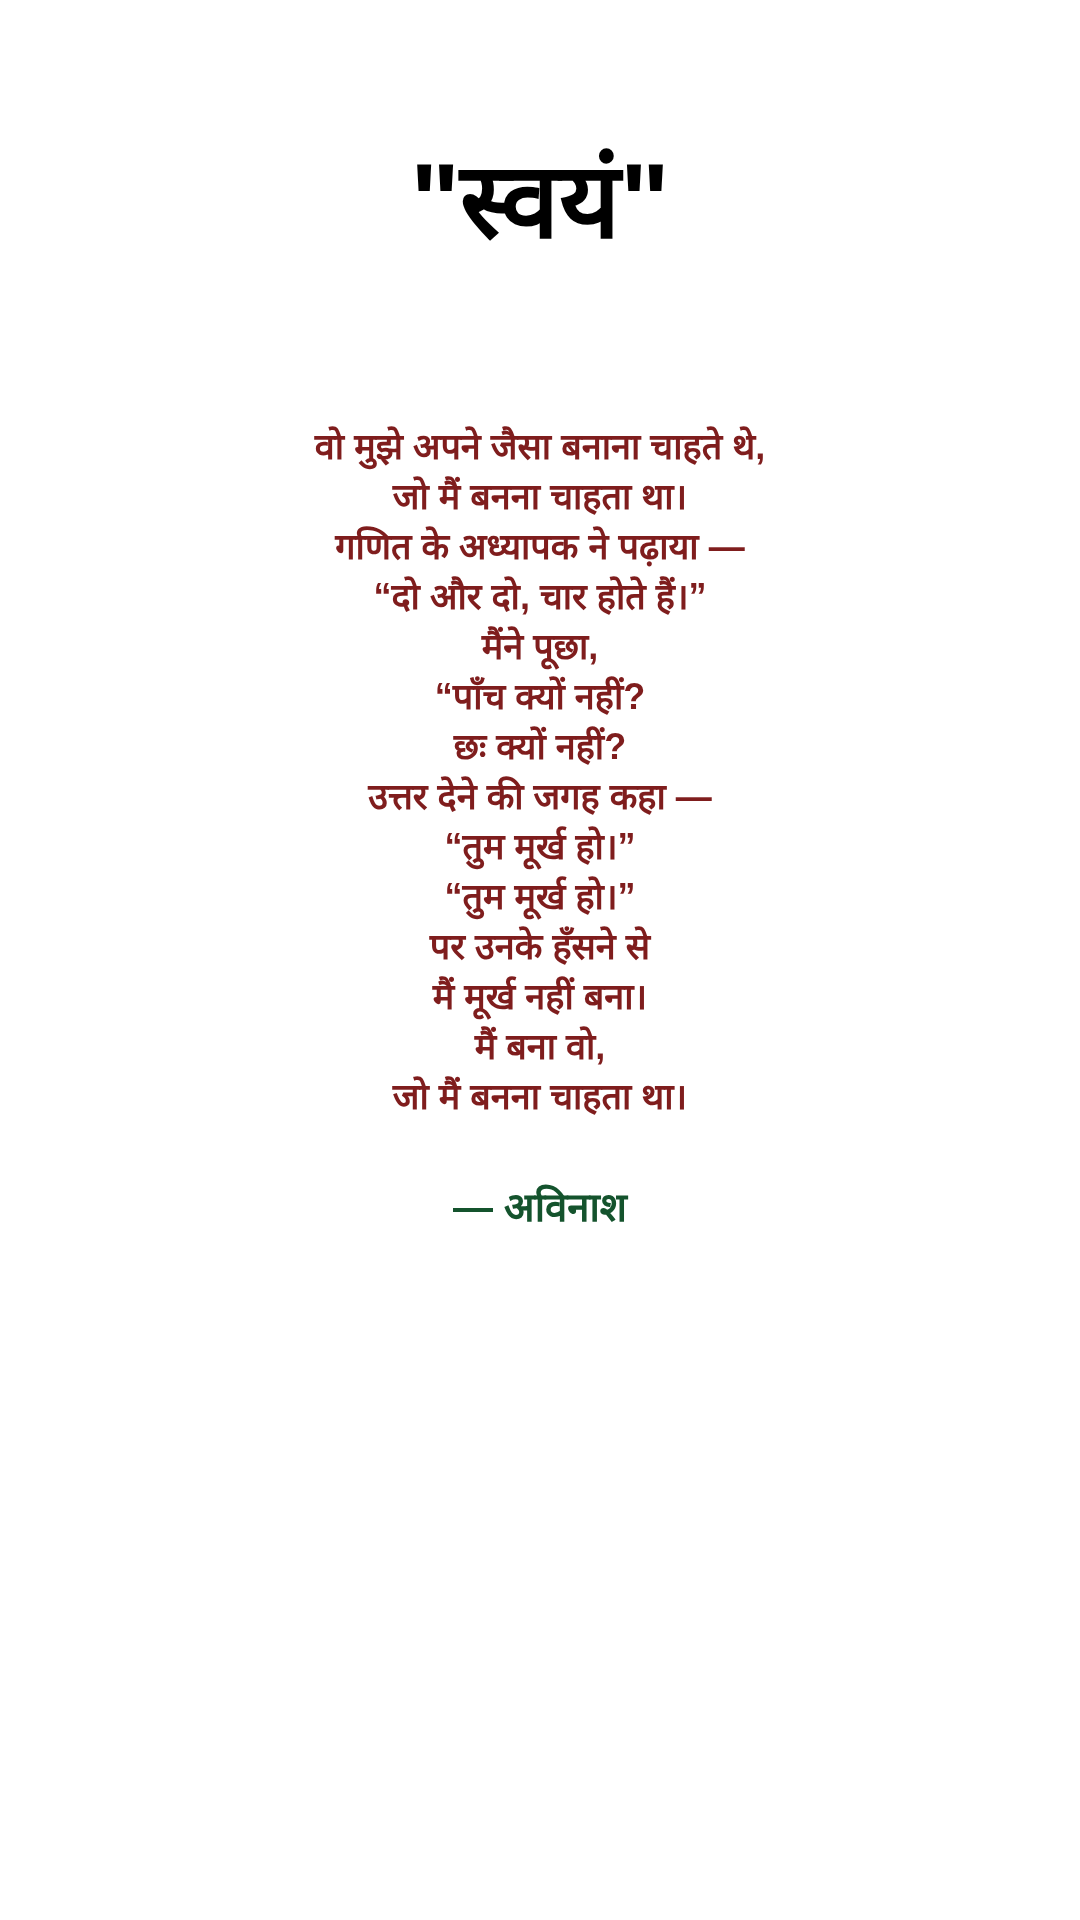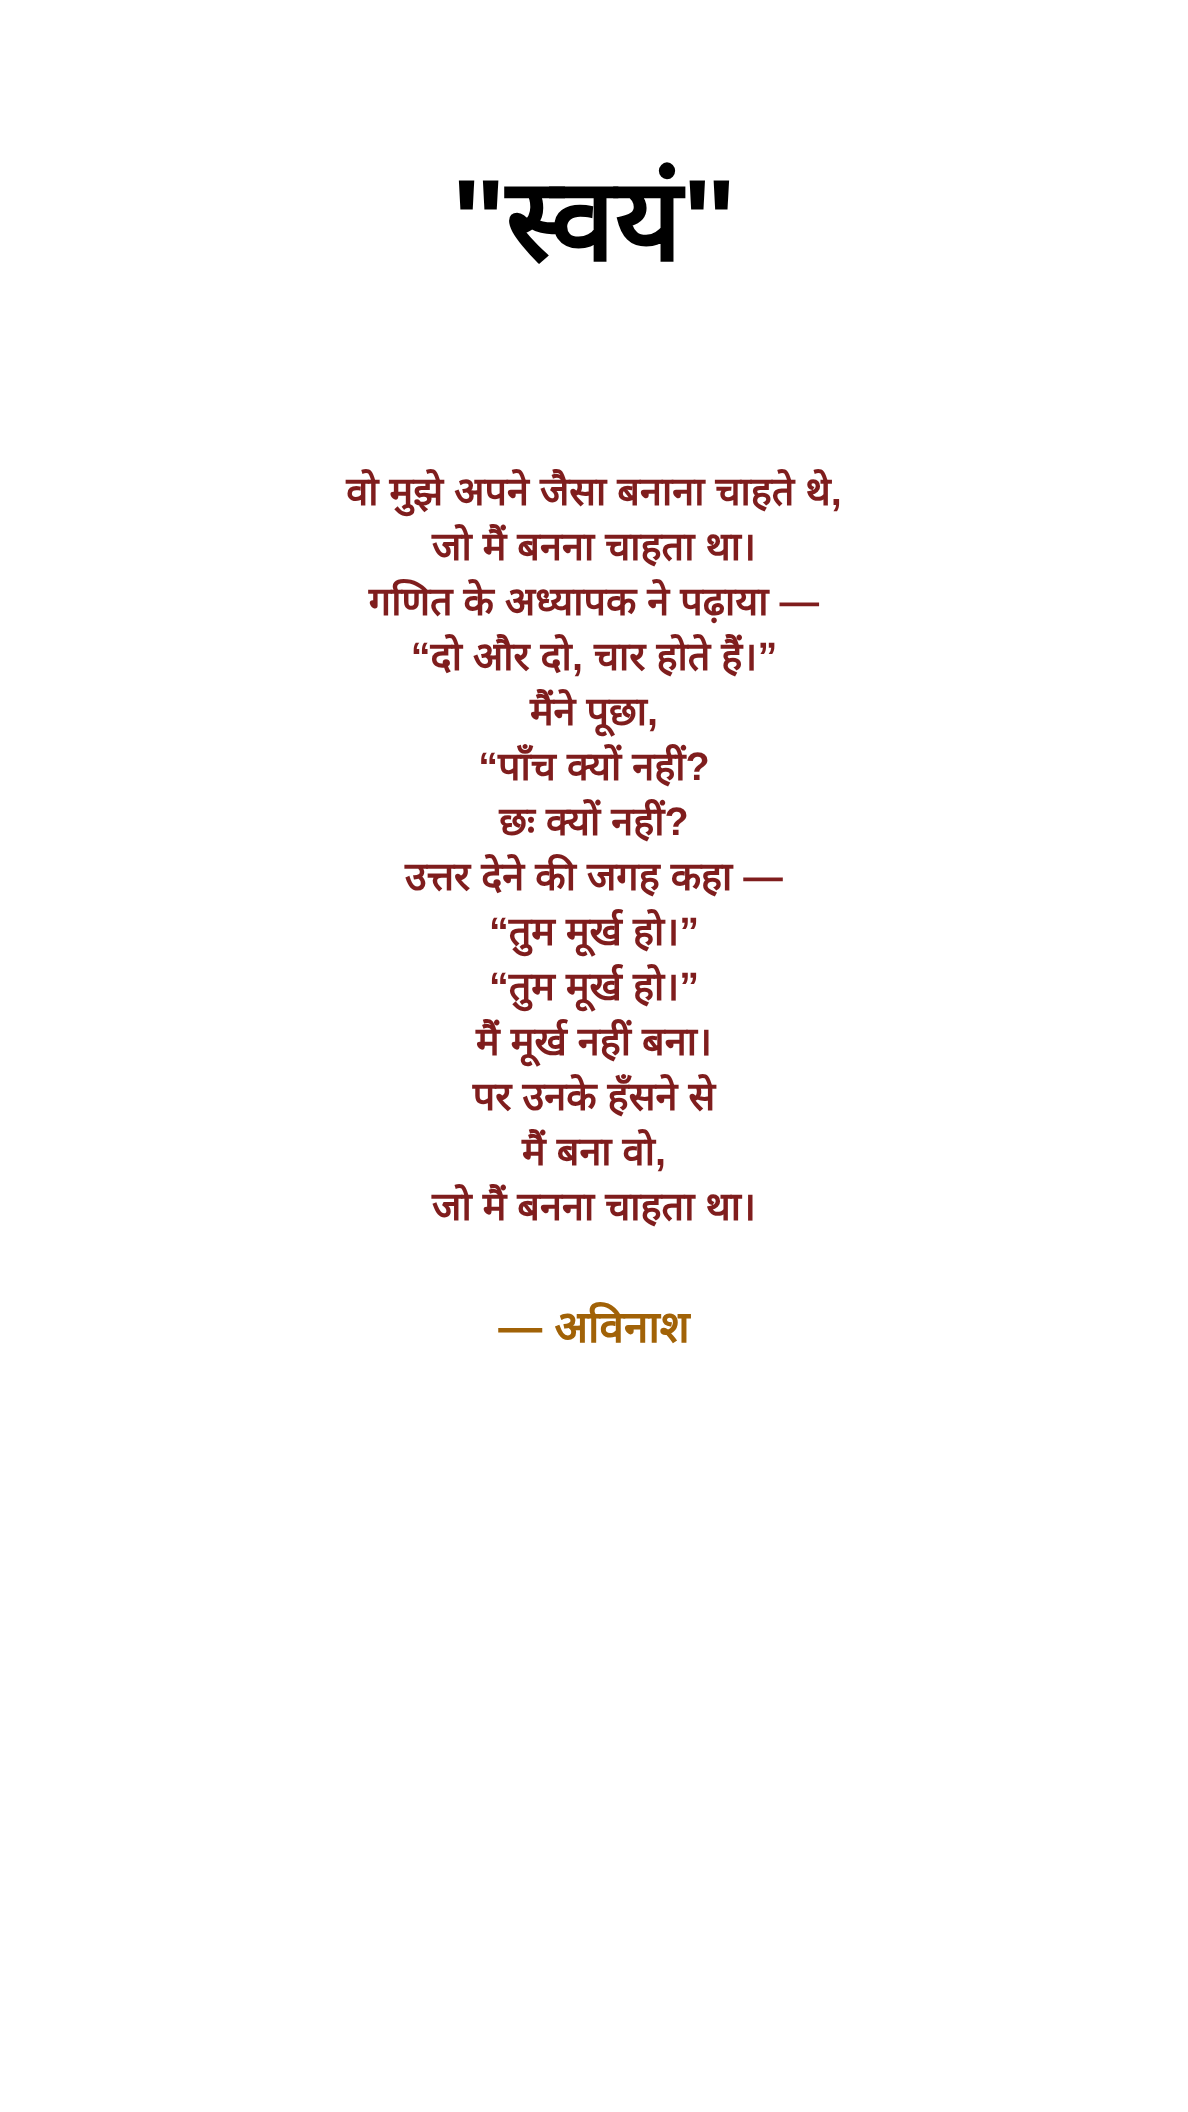--- a/index.html
+++ b/index.html
@@ -42,42 +42,42 @@
     font-weight: 700;
     color: #7f1d1d;
     white-space: nowrap;
   }
 
   .signature {
     margin-top: 60px;
     font-size: 40px;
     line-height: 50px;
     font-weight: 700;
-    color: #a16207;
+    color: #14532d;
   }
 </style>
 </head>
 <body>
 
 <div class="page">
 
   <h1 class="title">"स्वयं"</h1>
 
   <div class="poem">
       <div class="poem-line">वो मुझे अपने जैसा बनाना चाहते थे,</div>
       <div class="poem-line">जो मैं बनना चाहता था।</div>
       <div class="poem-line">गणित के अध्यापक ने पढ़ाया —</div>
       <div class="poem-line">“दो और दो, चार होते हैं।”</div>
       <div class="poem-line">मैंने पूछा,</div>
       <div class="poem-line">“पाँच क्यों नहीं?</div>
       <div class="poem-line">छः क्यों नहीं?</div>
       <div class="poem-line">उत्तर देने की जगह कहा —</div>
       <div class="poem-line">“तुम मूर्ख हो।”</div>
       <div class="poem-line">“तुम मूर्ख हो।”</div>
+      <div class="poem-line">पर उनके हँसने से</div>
       <div class="poem-line">मैं मूर्ख नहीं बना।</div>
-      <div class="poem-line">पर उनके हँसने से</div>
       <div class="poem-line">मैं बना वो,</div>
       <div class="poem-line">जो मैं बनना चाहता था।</div>
     </div>
 
   <div class="signature">— अविनाश</div>
 
 </div>
 
 </body></html>

